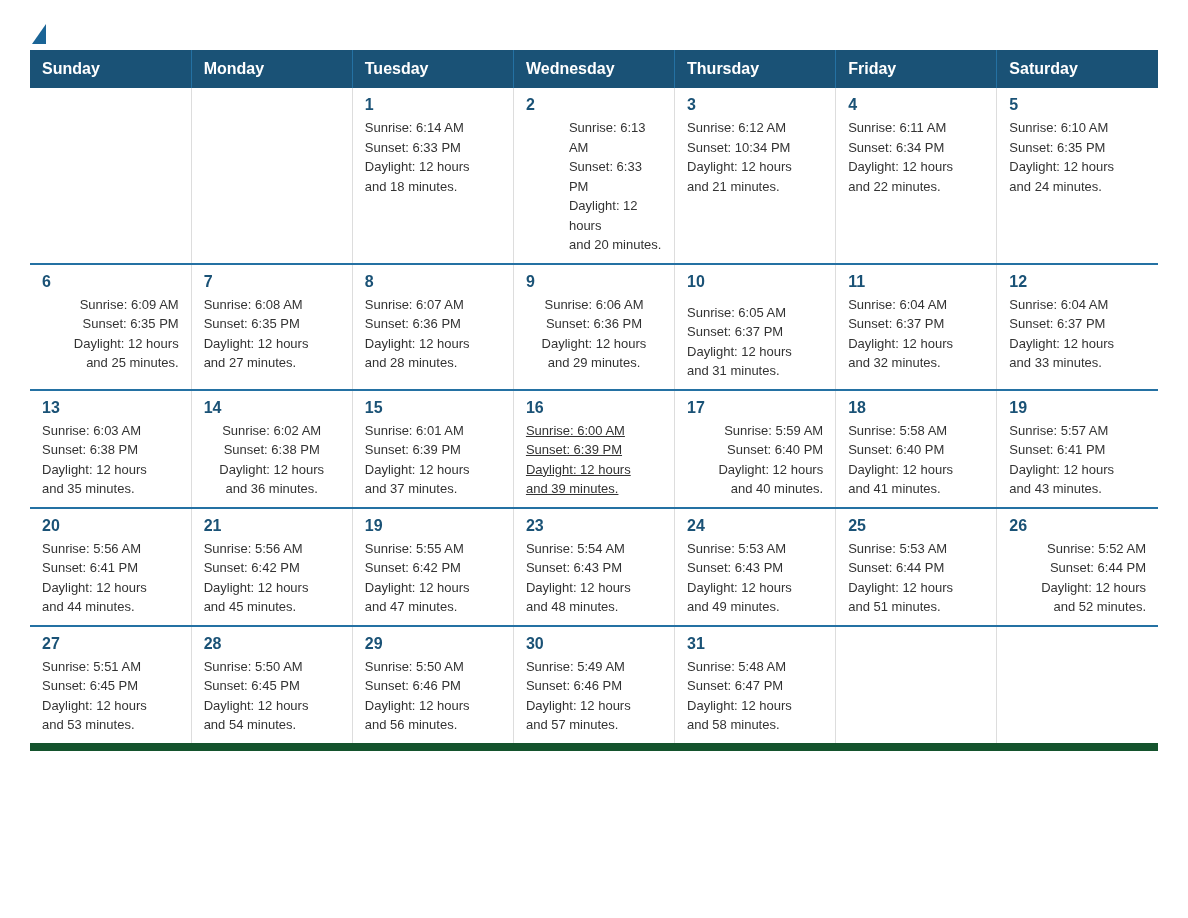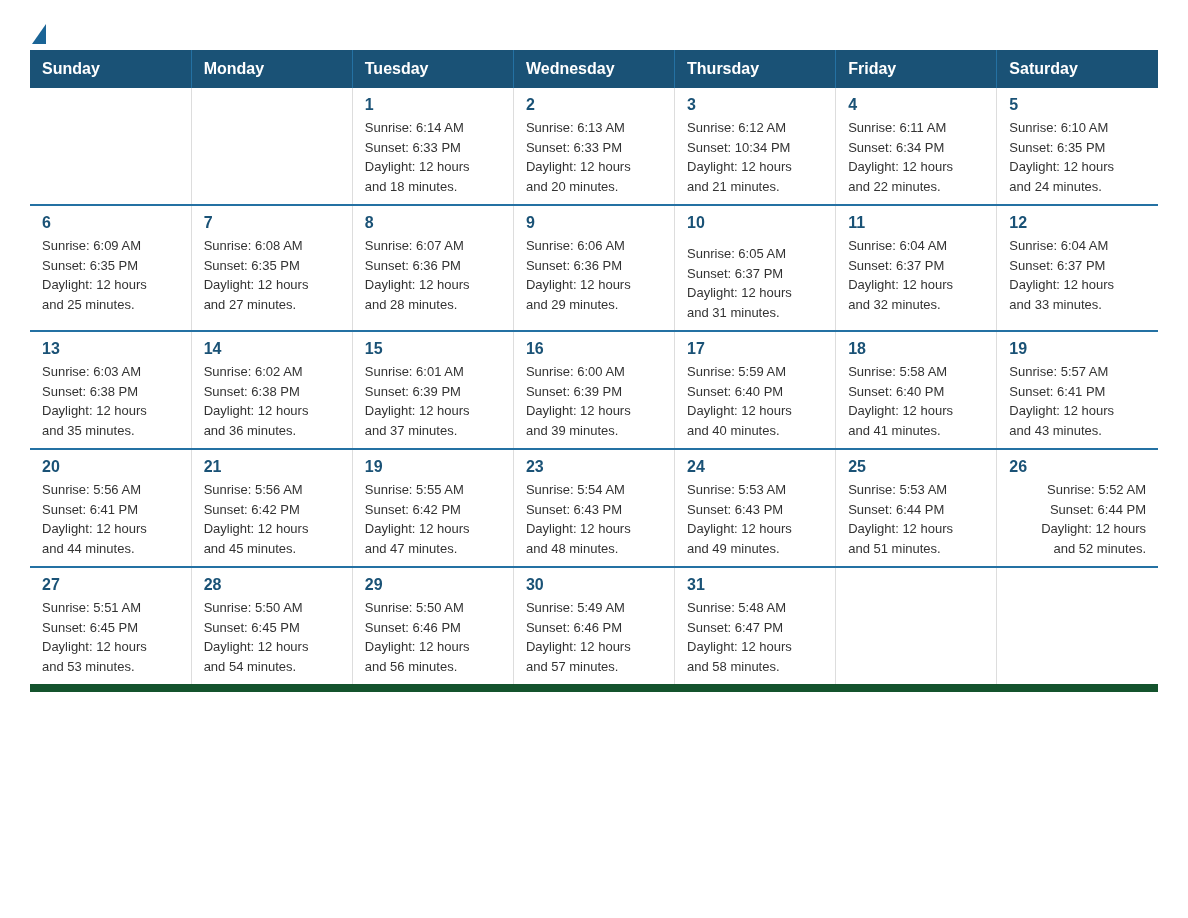--- a/index.html
+++ b/index.html
@@ -149,21 +149,21 @@
         <td class="empty-cell"></td>
         <td>
           <span class="day-number">1</span>
           <div class="day-info" style="white-space: pre-line;">Sunrise: 6:14 AM
 Sunset: 6:33 PM
 Daylight: 12 hours
 and 18 minutes.</div>
         </td>
         <td>
           <span class="day-number">2</span>
-          <div class="day-info" style="white-space: pre-line;">Sunrise: 6:13 AM
+          <div class="day-info" style="white-space: pre-line; margin-left: 43px;">Sunrise: 6:13 AM
 Sunset: 6:33 PM
 Daylight: 12 hours
 and 20 minutes.</div>
         </td>
         <td>
           <span class="day-number">3</span>
           <div class="day-info" style="white-space: pre-line;">Sunrise: 6:12 AM
 Sunset: 10:34 PM
 Daylight: 12 hours
 and 21 minutes.</div>
@@ -179,42 +179,42 @@
           <span class="day-number">5</span>
           <div class="day-info" style="white-space: pre-line;">Sunrise: 6:10 AM
 Sunset: 6:35 PM
 Daylight: 12 hours
 and 24 minutes.</div>
         </td>
       </tr>
       <tr>
         <td>
           <span class="day-number">6</span>
-          <div class="day-info" style="white-space: pre-line;">Sunrise: 6:09 AM
+          <div class="day-info" style="white-space: pre-line; text-align: right;">Sunrise: 6:09 AM
 Sunset: 6:35 PM
 Daylight: 12 hours
 and 25 minutes.</div>
         </td>
         <td>
           <span class="day-number">7</span>
           <div class="day-info" style="white-space: pre-line;">Sunrise: 6:08 AM
 Sunset: 6:35 PM
 Daylight: 12 hours
 and 27 minutes.</div>
         </td>
         <td>
           <span class="day-number">8</span>
           <div class="day-info" style="white-space: pre-line;">Sunrise: 6:07 AM
 Sunset: 6:36 PM
 Daylight: 12 hours
 and 28 minutes.</div>
         </td>
         <td>
           <span class="day-number">9</span>
-          <div class="day-info" style="white-space: pre-line;">Sunrise: 6:06 AM
+          <div class="day-info" style="white-space: pre-line; text-align: center;">Sunrise: 6:06 AM
 Sunset: 6:36 PM
 Daylight: 12 hours
 and 29 minutes.</div>
         </td>
         <td>
           <span class="day-number">10</span>
           <div class="day-info" style="white-space: pre-line; margin-top: 12px;">Sunrise: 6:05 AM
 Sunset: 6:37 PM
 Daylight: 12 hours
 and 31 minutes.</div>
@@ -237,42 +237,42 @@
       <tr>
         <td>
           <span class="day-number">13</span>
           <div class="day-info" style="white-space: pre-line;">Sunrise: 6:03 AM
 Sunset: 6:38 PM
 Daylight: 12 hours
 and 35 minutes.</div>
         </td>
         <td>
           <span class="day-number">14</span>
-          <div class="day-info" style="white-space: pre-line;">Sunrise: 6:02 AM
+          <div class="day-info" style="white-space: pre-line; text-align: center;">Sunrise: 6:02 AM
 Sunset: 6:38 PM
 Daylight: 12 hours
 and 36 minutes.</div>
         </td>
         <td>
           <span class="day-number">15</span>
           <div class="day-info" style="white-space: pre-line;">Sunrise: 6:01 AM
 Sunset: 6:39 PM
 Daylight: 12 hours
 and 37 minutes.</div>
         </td>
         <td>
           <span class="day-number">16</span>
-          <div class="day-info" style="white-space: pre-line;">Sunrise: 6:00 AM
+          <div class="day-info" style="white-space: pre-line; text-decoration: underline;">Sunrise: 6:00 AM
 Sunset: 6:39 PM
 Daylight: 12 hours
 and 39 minutes.</div>
         </td>
         <td>
           <span class="day-number">17</span>
-          <div class="day-info" style="white-space: pre-line;">Sunrise: 5:59 AM
+          <div class="day-info" style="white-space: pre-line; text-align: right;">Sunrise: 5:59 AM
 Sunset: 6:40 PM
 Daylight: 12 hours
 and 40 minutes.</div>
         </td>
         <td>
           <span class="day-number">18</span>
           <div class="day-info" style="white-space: pre-line;">Sunrise: 5:58 AM
 Sunset: 6:40 PM
 Daylight: 12 hours
 and 41 minutes.</div>

